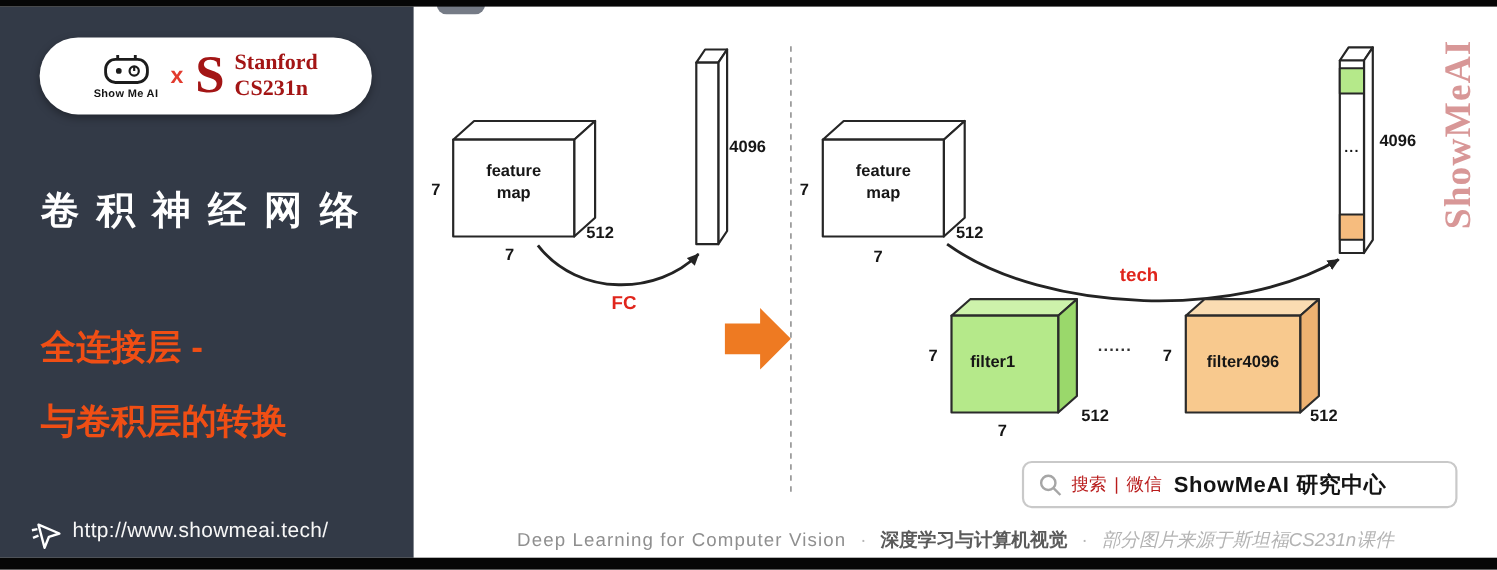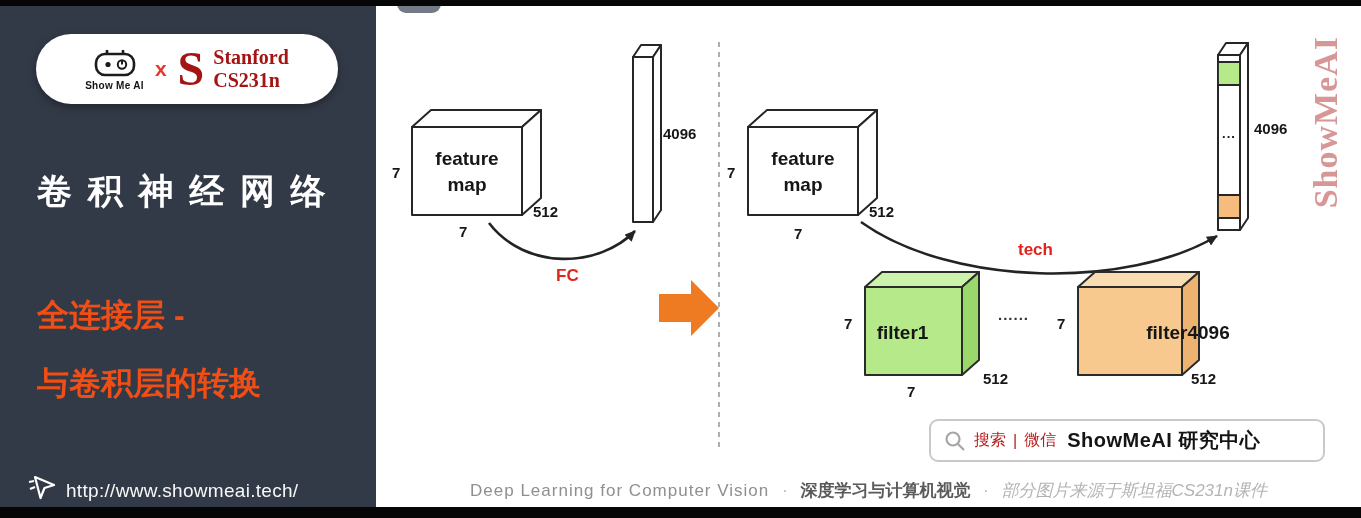--- a/index.html
+++ b/index.html
@@ -16,29 +16,29 @@
                box-shadow:0 3px 8px rgba(0,0,0,.35); display:flex; align-items:center; justify-content:center; gap:9px; }
   .robot { display:flex; flex-direction:column; align-items:center; gap:1px; }
   .robot-text { font-size:10px; font-weight:800; color:#141414; letter-spacing:.3px; }
   .times { color:#e23b2e; font-size:21px; font-weight:700; margin:0 2px; }
   .stanford-s { font-family:"Liberation Serif","DejaVu Serif",serif; font-size:48px; font-weight:700; color:var(--stanford-red,#a31515); line-height:1; }
   .stanford-text { display:flex; flex-direction:column; font-family:"Liberation Serif","DejaVu Serif",serif; font-weight:700;
                    font-size:20px; color:var(--stanford-red,#a31515); line-height:1.15; }
   .title { position:absolute; left:37px; top:162px; font-size:35px; font-weight:700; color:#ffffff; letter-spacing:3px; white-space:nowrap; }
   .subtitle1 { position:absolute; left:37px; top:288px; font-size:32px; font-weight:700; color:var(--accent-orange,#f04e14); white-space:nowrap; }
   .subtitle2 { position:absolute; left:37px; top:356px; font-size:32px; font-weight:700; color:var(--accent-orange,#f04e14); white-space:nowrap; }
-  .url-row { position:absolute; left:26px; top:466px; display:flex; align-items:flex-end; gap:8px; cursor:pointer; }
+  .url-row { position:absolute; left:26px; top:466px; display:flex; align-items:flex-start; gap:8px; cursor:pointer; }
   .url-text { color:#f7f7f7; font-size:19px; letter-spacing:.3px; }
 
   .artifact { position:absolute; left:397px; top:0; width:44px; height:13px; background:#757b86; border-radius:0 0 9px 9px; z-index:2; }
 
   
   .diagram-svg { position:absolute; left:0; top:0; width:1361px; height:518px; z-index:1; }
   .lbl { position:absolute; z-index:2; color:#161616; }
-  .cube-label { text-align:center; font-weight:700; font-size:19px; line-height:1.35; }
+  .cube-label { text-align:center; font-weight:700; font-size:15px; line-height:1.35; }
   .num { font-size:15px; font-weight:600; }
   .red { color:var(--label-red,#e0251c); font-weight:700; font-size:17px; }
   .dots-h { font-size:13px; font-weight:700; letter-spacing:1px; text-align:center; }
   .dots-mid { font-size:15px; font-weight:700; letter-spacing:1px; color:#333; }
 
   
   .search-box { position:absolute; left:929px; top:419px; width:396px; height:43px; border:2px solid #c9c9c9; border-radius:9px;
                 background:#fff; display:flex; align-items:center; padding:0 12px; gap:7px; z-index:3; cursor:text; }
   .search-gray { color:#b91c1c; font-size:16px; }
   .search-brand { color:#141414; font-size:20px; font-weight:700; margin-left:4px; letter-spacing:.5px; white-space:nowrap; }
@@ -168,21 +168,21 @@
   <div class="lbl num" style="left:1254px;top:120px;">4096</div>
   <div class="lbl dots-h" style="left:1218px;top:126px;width:22px;">...</div>
 
   <div class="lbl cube-label" style="left:865px;top:320px;width:75px;">filter1</div>
   <div class="lbl num" style="left:844px;top:315px;">7</div>
   <div class="lbl num" style="left:907px;top:383px;">7</div>
   <div class="lbl num" style="left:983px;top:370px;">512</div>
 
   <div class="lbl dots-mid" style="left:998px;top:306px;">......</div>
 
-  <div class="lbl cube-label" style="left:1136px;top:320px;width:104px;">filter4096</div>
+  <div class="lbl cube-label" style="left:1078px;top:320px;width:104px;">filter4096</div>
   <div class="lbl num" style="left:1057px;top:315px;">7</div>
   <div class="lbl num" style="left:1191px;top:370px;">512</div>
 
   <div class="search-box">
     <svg width="24" height="24" viewBox="0 0 24 24">
       <circle cx="10" cy="10" r="6.5" fill="none" stroke="#a6a6a6" stroke-width="2.2"></circle>
       <line x1="15" y1="15" x2="21" y2="21" stroke="#a6a6a6" stroke-width="2.2"></line>
     </svg>
     <span class="search-gray">搜索</span>
     <span class="search-gray">|</span>

